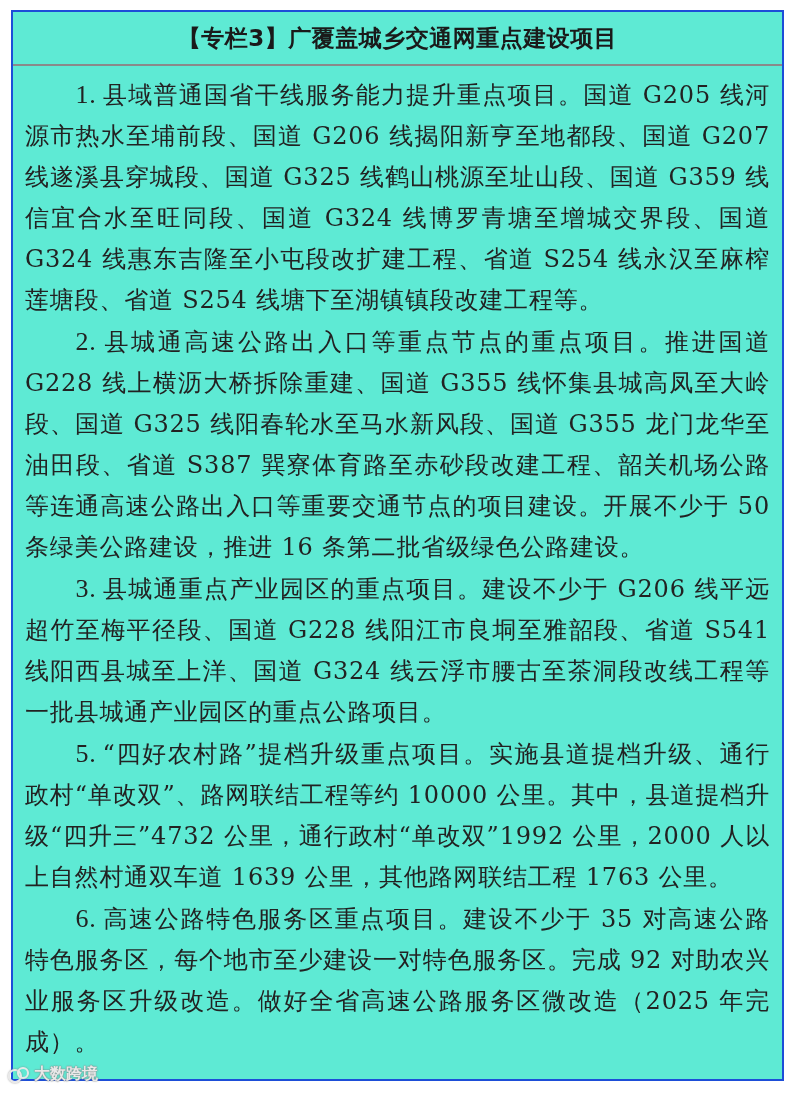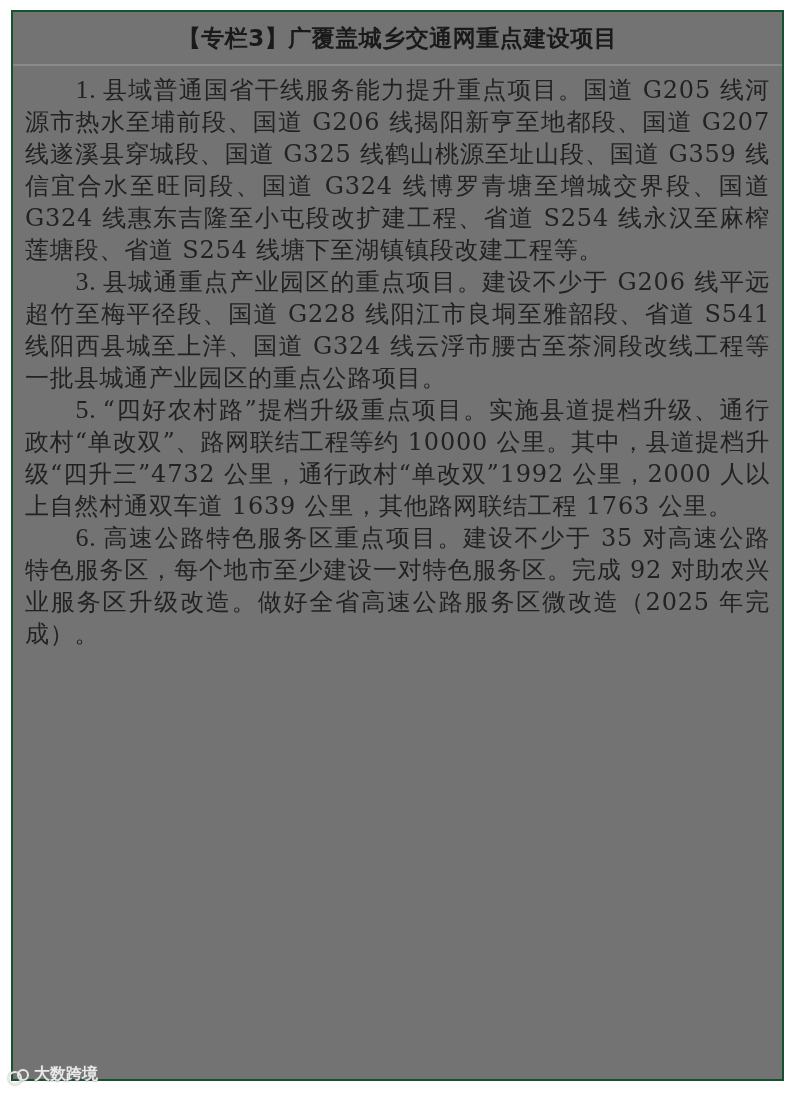--- a/index.html
+++ b/index.html
@@ -14,23 +14,23 @@
     overflow: hidden;
     font-family: "DejaVu Serif", "Liberation Serif", serif;
     color: #1e1e1e;
   }
   .box {
     position: absolute;
     left: 11px;
     top: 10px;
     width: 773px;
     height: 1071px;
-    border: 2px solid #14532d;
+    border: 2px solid #1d4ed8;
     box-sizing: border-box;
-    background: #737373;
+    background: #5eead4;
   }
   .title-row {
     height: 54px;
     border-bottom: 2px solid #8a8a8a;
     display: flex;
     align-items: center;
     justify-content: center;
     box-sizing: border-box;
   }
   .title {
@@ -39,38 +39,38 @@
     font-weight: bold;
     color: #1a1a1a;
     letter-spacing: 0.5px;
   }
   .content {
     padding: 8px 12px 0 12px;
   }
   .para {
     margin: 0;
     font-size: 24px;
-    line-height: 32px;
+    line-height: 41px;
     text-indent: 2.1em;
     text-align: justify;
     text-align-last: left;
     letter-spacing: 0.8px;
     color: #222;
   }
   .num {
     font-family: "Liberation Serif", serif;
     font-size: 26px;
     margin-right: 6px;
   }
   .watermark {
     position: absolute;
     left: 8px;
     top: 1064px;
     display: flex;
-    align-items: flex-end;
+    align-items: center;
     gap: 4px;
     font-family: "DejaVu Sans", "Liberation Sans", sans-serif;
     font-size: 16px;
     color: #e8e8e8;
     text-shadow: 0 0 2px #8a8a8a, 0 0 1px #6a6a6a;
     font-weight: bold;
   }
   .wm-icon {
     width: 22px;
     height: 16px;
@@ -88,20 +88,21 @@
 </style>
 </head>
 <body>
 
 <div class="box">
   <div class="title-row">
     <span class="title">【专栏3】广覆盖城乡交通网重点建设项目</span>
   </div>
   <div class="content">
     <p class="para"><span class="num">1.</span><span>县域普通国省干线服务能力提升重点项目。国道 G205 线河源市热水至埔前段、国道 G206 线揭阳新亨至地都段、国道 G207 线遂溪县穿城段、国道 G325 线鹤山桃源至址山段、国道 G359 线信宜合水至旺同段、国道 G324 线博罗青塘至增城交界段、国道 G324 线惠东吉隆至小屯段改扩建工程、省道 S254 线永汉至麻榨莲塘段、省道 S254 线塘下至湖镇镇段改建工程等。</span></p>
+    <p class="para"><span class="num">2.</span><span>县城通高速公路出入口等重点节点的重点项目。推进国道 G228 线上横沥大桥拆除重建、国道 G355 线怀集县城高凤至大岭段、国道 G325 线阳春轮水至马水新风段、国道 G355 龙门龙华至油田段、省道 S387 巽寮体育路至赤砂段改建工程、韶关机场公路等连通高速公路出入口等重要交通节点的项目建设。开展不少于 50 条绿美公路建设，推进 16 条第二批省级绿色公路建设。</span></p>
     <p class="para"><span class="num">3.</span><span>县城通重点产业园区的重点项目。建设不少于 G206 线平远超竹至梅平径段、国道 G228 线阳江市良垌至雅韶段、省道 S541 线阳西县城至上洋、国道 G324 线云浮市腰古至茶洞段改线工程等一批县城通产业园区的重点公路项目。</span></p>
     <p class="para"><span class="num">5.</span><span>“四好农村路”提档升级重点项目。实施县道提档升级、通行政村“单改双”、路网联结工程等约 10000 公里。其中，县道提档升级“四升三”4732 公里，通行政村“单改双”1992 公里，2000 人以上自然村通双车道 1639 公里，其他路网联结工程 1763 公里。</span></p>
     <p class="para"><span class="num">6.</span><span>高速公路特色服务区重点项目。建设不少于 35 对高速公路特色服务区，每个地市至少建设一对特色服务区。完成 92 对助农兴业服务区升级改造。做好全省高速公路服务区微改造（2025 年完成）。</span></p>
   </div>
 </div>
 
 <div class="watermark">
   <span class="wm-icon"></span>
   <span>大数跨境</span>
 </div>

